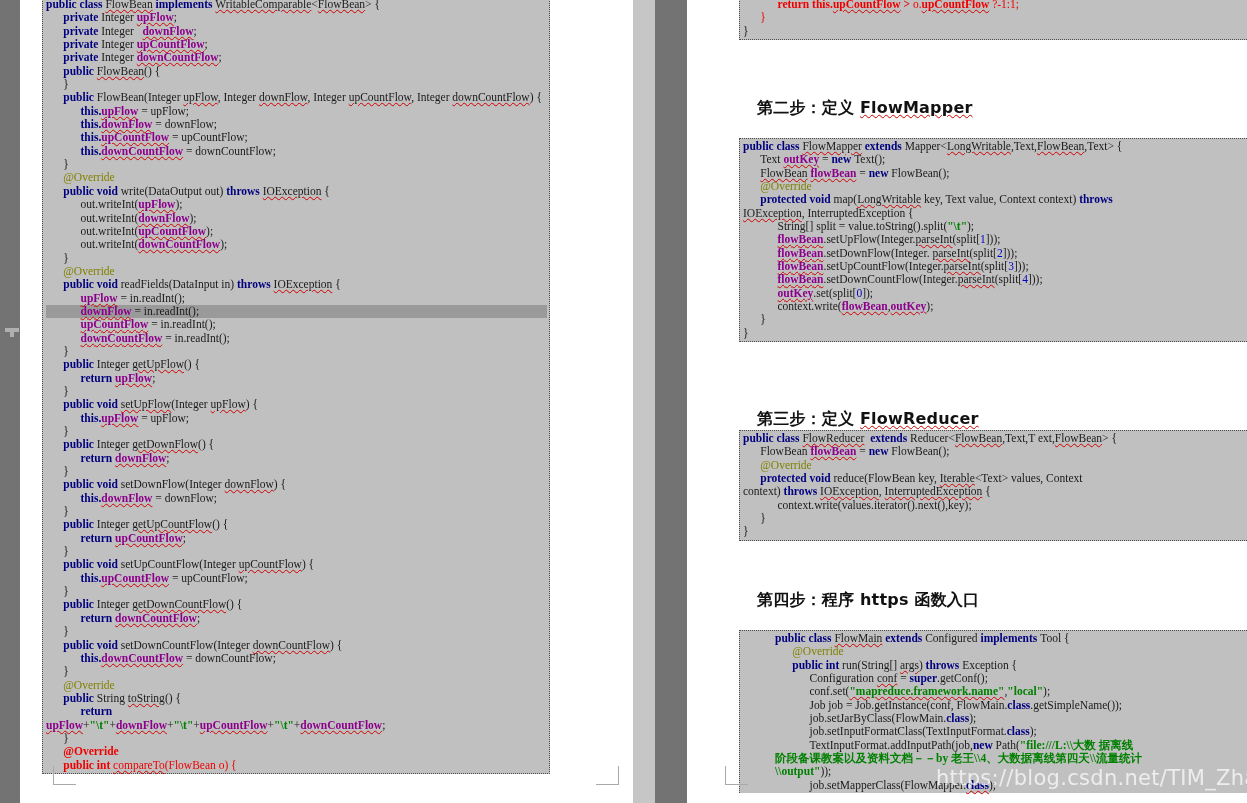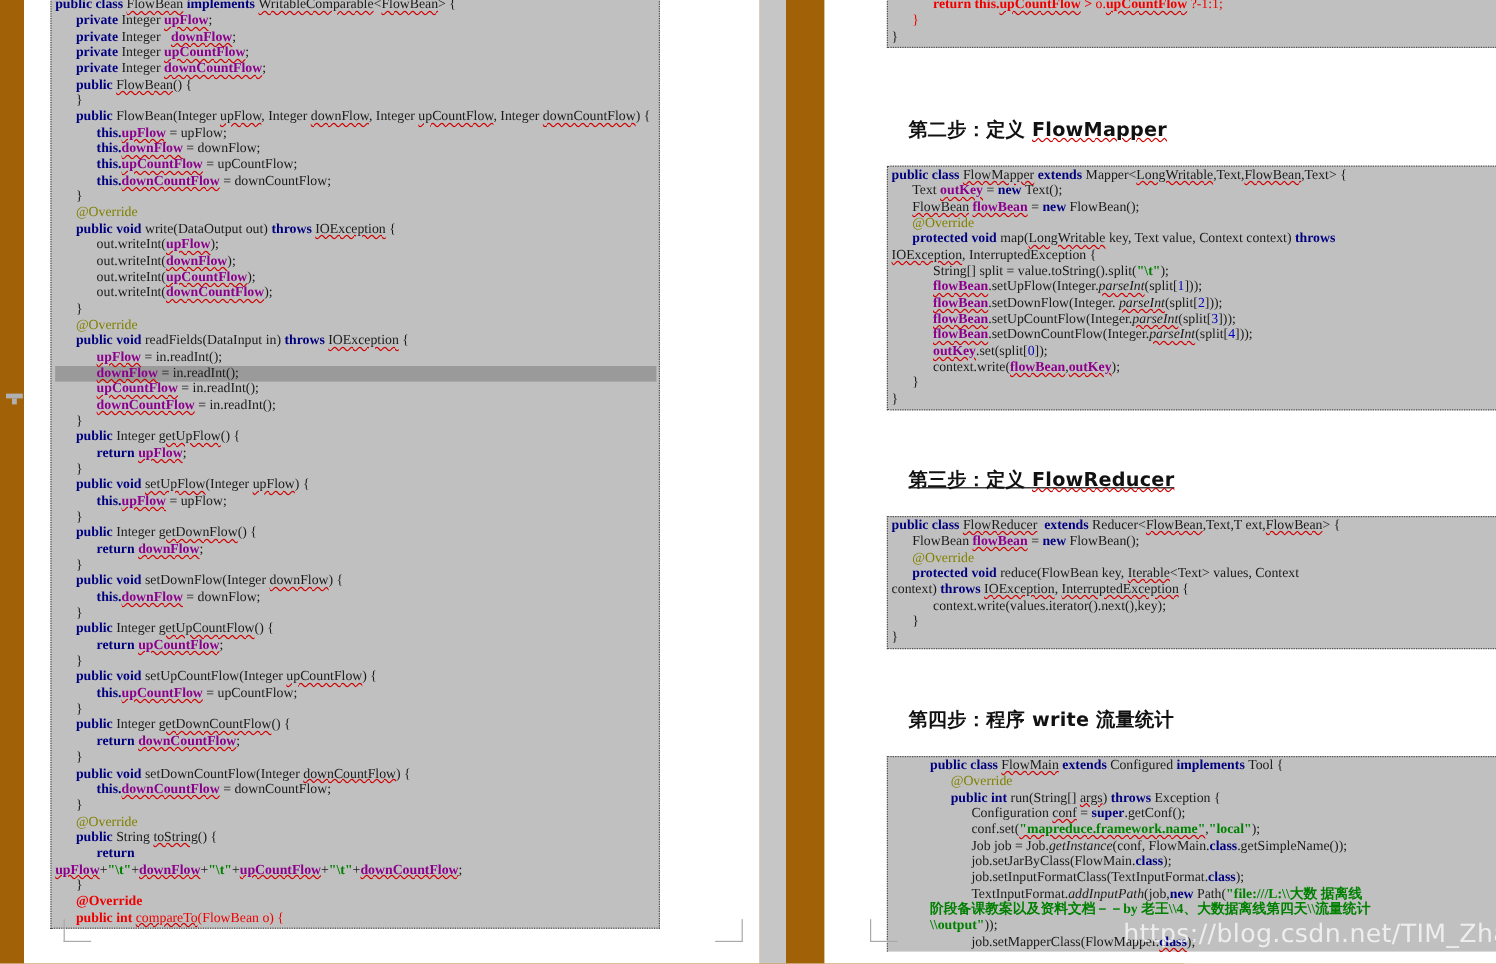--- a/index.html
+++ b/index.html
@@ -1,21 +1,21 @@
 <!DOCTYPE html>
 <html><head>
 <meta charset="utf-8">
 <title>MapReduce 流量统计 文档</title>
 <style>
   html,body{margin:0;padding:0;}
   body{
     width:1247px;height:803px;overflow:hidden;background:#ffffff;
     font-family:"Liberation Serif","DejaVu Serif",serif;
   }
-  .doc-viewport{position:relative;width:987px;height:803px;background:#a16207;}
+  .doc-viewport{position:relative;width:987px;height:803px;background:#737373;}
 
   
   .page-gap{position:absolute;top:0;left:633px;width:22px;height:803px;background:#c6c6c6;}
   .doc-nav-marker{position:absolute;left:5px;top:328px;width:14px;height:9px;}
   .doc-nav-marker .bar{position:absolute;left:0;top:0;width:14px;height:4px;background:#b0b0b0;}
   .doc-nav-marker .stem{position:absolute;left:5px;top:4px;width:4px;height:5px;background:#b0b0b0;}
 
   
   .page{position:absolute;top:0;background:#ffffff;height:803px;}
   .page.left{left:20px;width:613px;}
@@ -43,21 +43,21 @@
   .codebox.open-bottom{border-bottom:none;padding-left:35px;}
 
   
   .kw{color:#00007f;font-weight:bold;}            
   .fld{color:#8b008b;font-weight:bold;}           
   .ann{color:#808000;}                            
   .str{color:#008000;font-weight:bold;}           
   .num{color:#0000c0;}                            
   .red{color:#ef0000;font-weight:bold;}           
   .redn{color:#ef0000;}
-  .it{font-style:italic;}
+  .it{}
   .sq{ text-decoration:underline; text-decoration-style:wavy; text-decoration-color:#d00000;
        text-decoration-thickness:1px; text-underline-offset:1px;}
   .sel{background:#9a9a9a;}
 
   
   .heading{
     font-family:"DejaVu Sans","Liberation Sans",sans-serif;
     font-size:16px;font-weight:bold;color:#111111;
     letter-spacing:0.2px;
   }
@@ -93,27 +93,27 @@
 
   <div class="page right">
 
     <div id="right-code-top" class="codebox open-top" style="position:absolute;left:52px;top:-3px;width:512px;"><div><span>            </span><span class="red">return this.</span><span class="red sq">upCountFlow</span><span class="red"> &gt; </span><span class="redn">o.</span><span class="red sq">upCountFlow</span><span class="redn"> ?-1:1;</span></div><div><span>      </span><span class="redn">}</span></div><div><span>}</span></div></div>
 
     <div class="heading" style="position:absolute;left:70px;top:98px;text-align:right;">
       <span class="cn">第二步：定义 </span><span class="en sq">FlowMapper</span>
     </div>
     <div id="code-mapper" class="codebox" style="position:absolute;left:52px;top:138px;width:512px;"><div><span class="kw">public class </span><span class="sq">FlowMapper</span><span> </span><span class="kw">extends </span><span>Mapper&lt;</span><span class="sq">LongWritable</span><span>,Text,</span><span class="sq">FlowBean</span><span>,Text&gt; {</span></div><div><span>      </span><span>Text </span><span class="fld sq">outKey</span><span> = </span><span class="kw">new </span><span>Text();</span></div><div><span>      </span><span class="sq">FlowBean</span><span> </span><span class="fld sq">flowBean</span><span> = </span><span class="kw">new </span><span>FlowBean();</span></div><div><span>      </span><span class="ann">@Override</span></div><div><span>      </span><span class="kw">protected void </span><span>map(</span><span class="sq">LongWritable</span><span> key, Text value, Context context) </span><span class="kw">throws</span></div><div><span class="sq">IOException</span><span>, InterruptedException {</span></div><div><span>            </span><span>String[] split = value.toString().split(</span><span class="str">"\t"</span><span>);</span></div><div><span>            </span><span class="fld sq">flowBean</span><span>.setUpFlow(Integer.</span><span class="it sq">parseInt</span><span>(split[</span><span class="num">1</span><span>]));</span></div><div><span>            </span><span class="fld sq">flowBean</span><span>.setDownFlow(Integer. </span><span class="it sq">parseInt</span><span>(split[</span><span class="num">2</span><span>]));</span></div><div><span>            </span><span class="fld sq">flowBean</span><span>.setUpCountFlow(Integer.</span><span class="it sq">parseInt</span><span>(split[</span><span class="num">3</span><span>]));</span></div><div><span>            </span><span class="fld sq">flowBean</span><span>.setDownCountFlow(Integer.</span><span class="it sq">parseInt</span><span>(split[</span><span class="num">4</span><span>]));</span></div><div><span>            </span><span class="fld sq">outKey</span><span>.set(split[</span><span class="num">0</span><span>]);</span></div><div><span>            </span><span>context.write(</span><span class="fld sq">flowBean</span><span>,</span><span class="fld sq">outKey</span><span>);</span></div><div><span>      </span><span>}</span></div><div><span>}</span></div></div>
 
-    <div class="heading" style="position:absolute;left:70px;top:390px;text-decoration:underline;">
+    <div class="heading" style="position:absolute;left:70px;top:409px;">
       <span class="cn">第三步：定义 </span><span class="en sq">FlowReducer</span>
     </div>
     <div id="code-reducer" class="codebox" style="position:absolute;left:52px;top:430px;width:512px;"><div><span class="kw">public class </span><span class="sq">FlowReducer</span><span>  </span><span class="kw">extends </span><span>Reducer&lt;</span><span class="sq">FlowBean</span><span>,Text,T ext,</span><span class="sq">FlowBean</span><span>&gt; {</span></div><div><span>      </span><span>FlowBean </span><span class="fld sq">flowBean</span><span> = </span><span class="kw">new </span><span>FlowBean();</span></div><div><span>      </span><span class="ann">@Override</span></div><div><span>      </span><span class="kw">protected void </span><span>reduce(FlowBean key, </span><span class="sq">Iterable</span><span>&lt;Text&gt; values, Context</span></div><div><span>context) </span><span class="kw">throws </span><span class="sq">IOException</span><span>, </span><span class="sq">InterruptedException</span><span> {</span></div><div><span>            </span><span>context.write(values.iterator().next(),key);</span></div><div><span>      </span><span>}</span></div><div><span>}</span></div></div>
 
     <div class="heading" style="position:absolute;left:70px;top:590px;">
-      <span class="cn">第四步：程序 </span><span class="en">write</span><span class="cn"> 流量统计</span>
+      <span class="cn">第四步：程序 </span><span class="en">https</span><span class="cn"> 函数入口</span>
     </div>
     <div id="code-main" class="codebox open-bottom" style="position:absolute;left:52px;top:630px;width:512px;"><div><span class="kw">public class </span><span class="sq">FlowMain</span><span> </span><span class="kw">extends </span><span>Configured </span><span class="kw">implements </span><span>Tool {</span></div><div><span>      </span><span class="ann">@Override</span></div><div><span>      </span><span class="kw">public int </span><span>run(String[] </span><span class="sq">args</span><span>) </span><span class="kw">throws </span><span>Exception {</span></div><div><span>            </span><span>Configuration </span><span class="sq">conf</span><span> = </span><span class="kw">super</span><span>.getConf();</span></div><div><span>            </span><span>conf.set(</span><span class="str sq">"mapreduce.framework.name"</span><span>,</span><span class="str">"local"</span><span>);</span></div><div><span>            </span><span>Job job = Job.</span><span class="it">getInstance</span><span>(conf, FlowMain.</span><span class="kw">class</span><span>.getSimpleName());</span></div><div><span>            </span><span>job.setJarByClass(FlowMain.</span><span class="kw">class</span><span>);</span></div><div><span>            </span><span>job.setInputFormatClass(TextInputFormat.</span><span class="kw">class</span><span>);</span></div><div><span>            </span><span>TextInputFormat.</span><span class="it">addInputPath</span><span>(job,</span><span class="kw">new </span><span>Path(</span><span class="str">"file:///L:\\大数 据离线</span></div><div><span class="str">阶段备课教案以及资料文档－－by 老王\\4、大数据离线第四天\\流量统计</span></div><div><span class="str">\\output"</span><span>));</span></div><div><span>            </span><span>job.setMapperClass(FlowMapper.</span><span class="kw sq">class</span><span>);</span></div></div>
 
     <div class="crop bl" style="left:38px;bottom:18px;"></div>
     <div class="crop br" style="right:10px;bottom:18px;"></div>
   </div>
 
   <div class="watermark" style="left:936px;top:766px;">https://blog.csdn.net/TIM_Zhang1122</div>
 
 </div>

